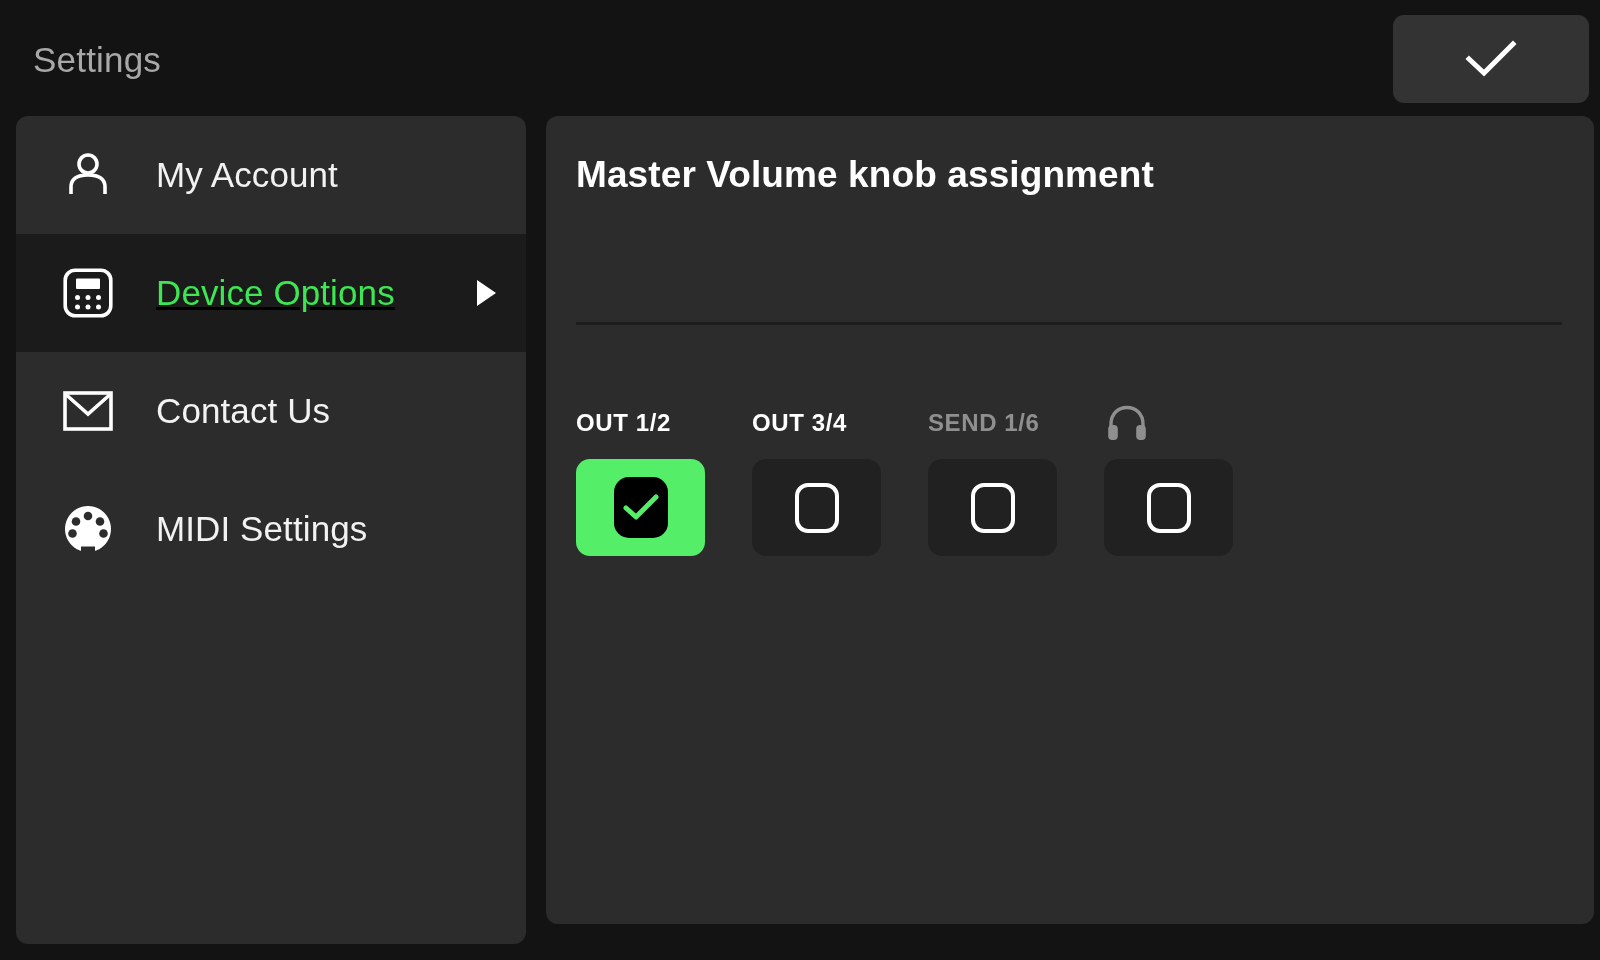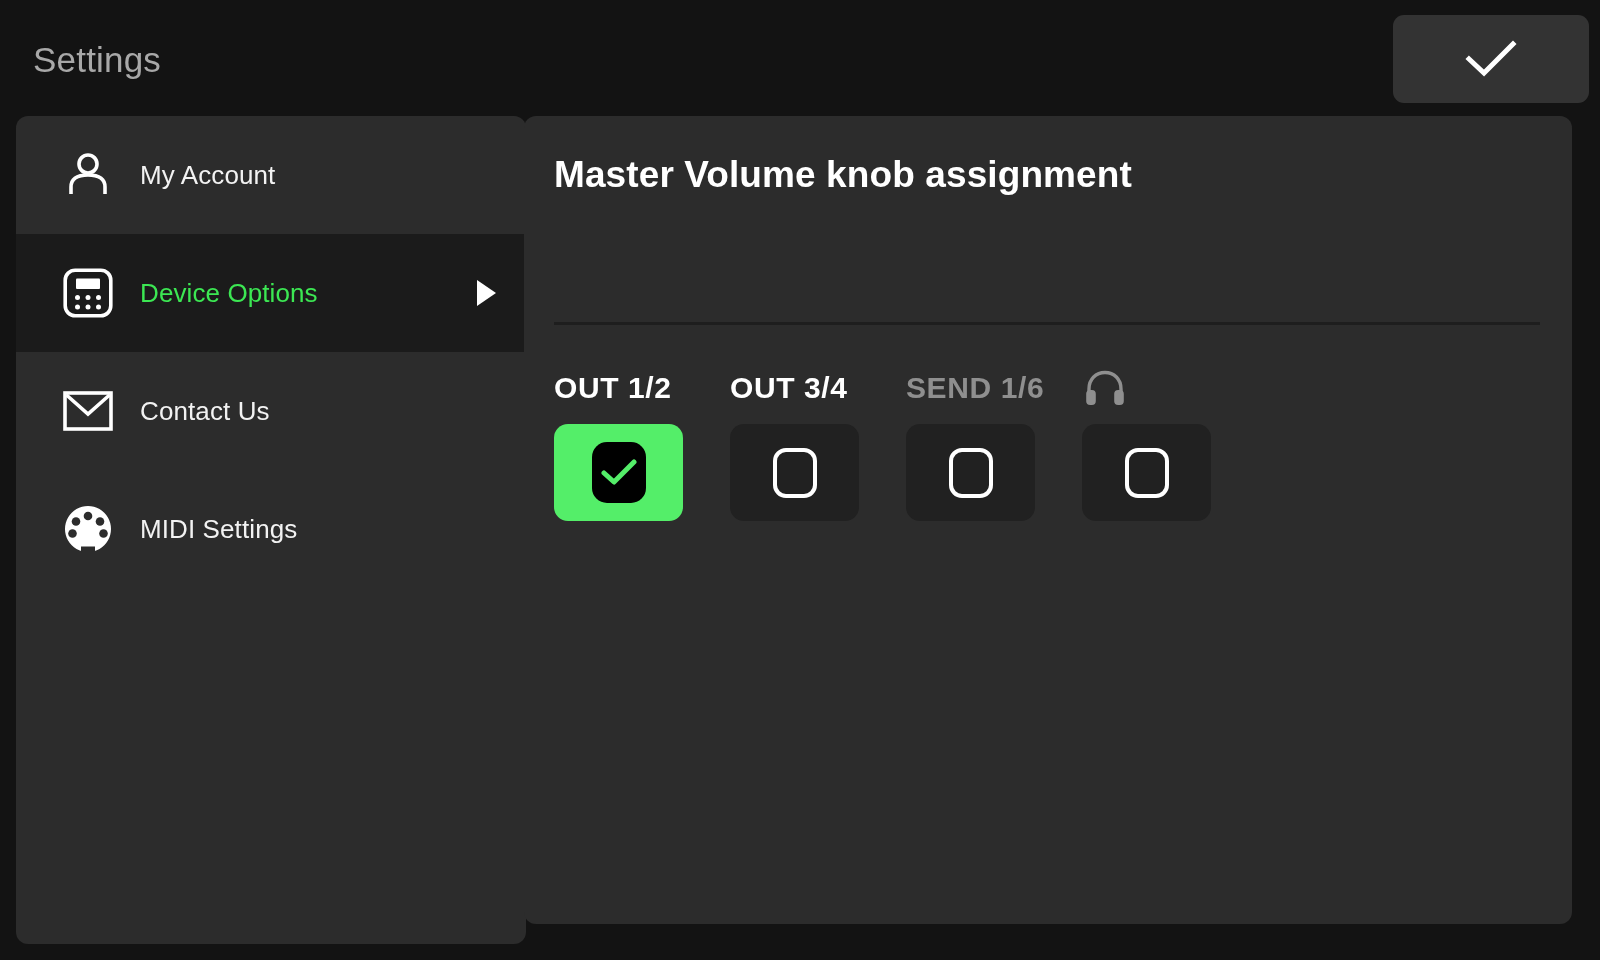--- a/index.html
+++ b/index.html
@@ -71,34 +71,35 @@
     position: relative;
     display: flex;
     align-items: center;
     height: 118px;
     padding-left: 46px;
     cursor: pointer;
   }
 
   .nav-item.selected {
     background: #1b1b1b;
+    text-decoration: underline;
   }
 
   .nav-icon {
     width: 52px;
     height: 52px;
     flex: 0 0 52px;
     display: flex;
     align-items: center;
     justify-content: center;
   }
 
   .nav-label {
-    margin-left: 26px;
-    font-size: 26px;
+    margin-left: 42px;
+    font-size: 35px;
     color: #f2f2f2;
     white-space: nowrap;
     letter-spacing: 0.1px;
   }
 
   .nav-item.selected .nav-label {
     color: #3ce753;
   }
 
   .nav-caret {
@@ -109,21 +110,21 @@
     width: 0;
     height: 0;
     border-left: 19px solid #ffffff;
     border-top: 13px solid transparent;
     border-bottom: 13px solid transparent;
   }
 
   
   .panel {
     position: absolute;
-    left: 524px;
+    left: 546px;
     top: 116px;
     width: 1048px;
     height: 808px;
     background: #2c2c2c;
     border-radius: 12px;
     overflow: hidden;
   }
 
   .panel-title {
     position: absolute;
@@ -162,27 +163,28 @@
     display: flex;
     gap: 0;
   }
 
   .option-col {
     width: 176px;
   }
 
   .option-label {
     height: 44px;
-    font-size: 30px;
+    font-size: 24px;
     font-weight: bold;
     color: #ffffff;
     letter-spacing: 0.6px;
     white-space: nowrap;
     display: flex;
     align-items: center;
+    margin-top: 35px;
   }
 
   .option-label.dim { color: #8f8f8f; }
   .option-label.icon-only { padding-left: 2px; }
 
   .option-tile {
     margin-top: 14px;
     width: 129px;
     height: 97px;
     background: #212121;

